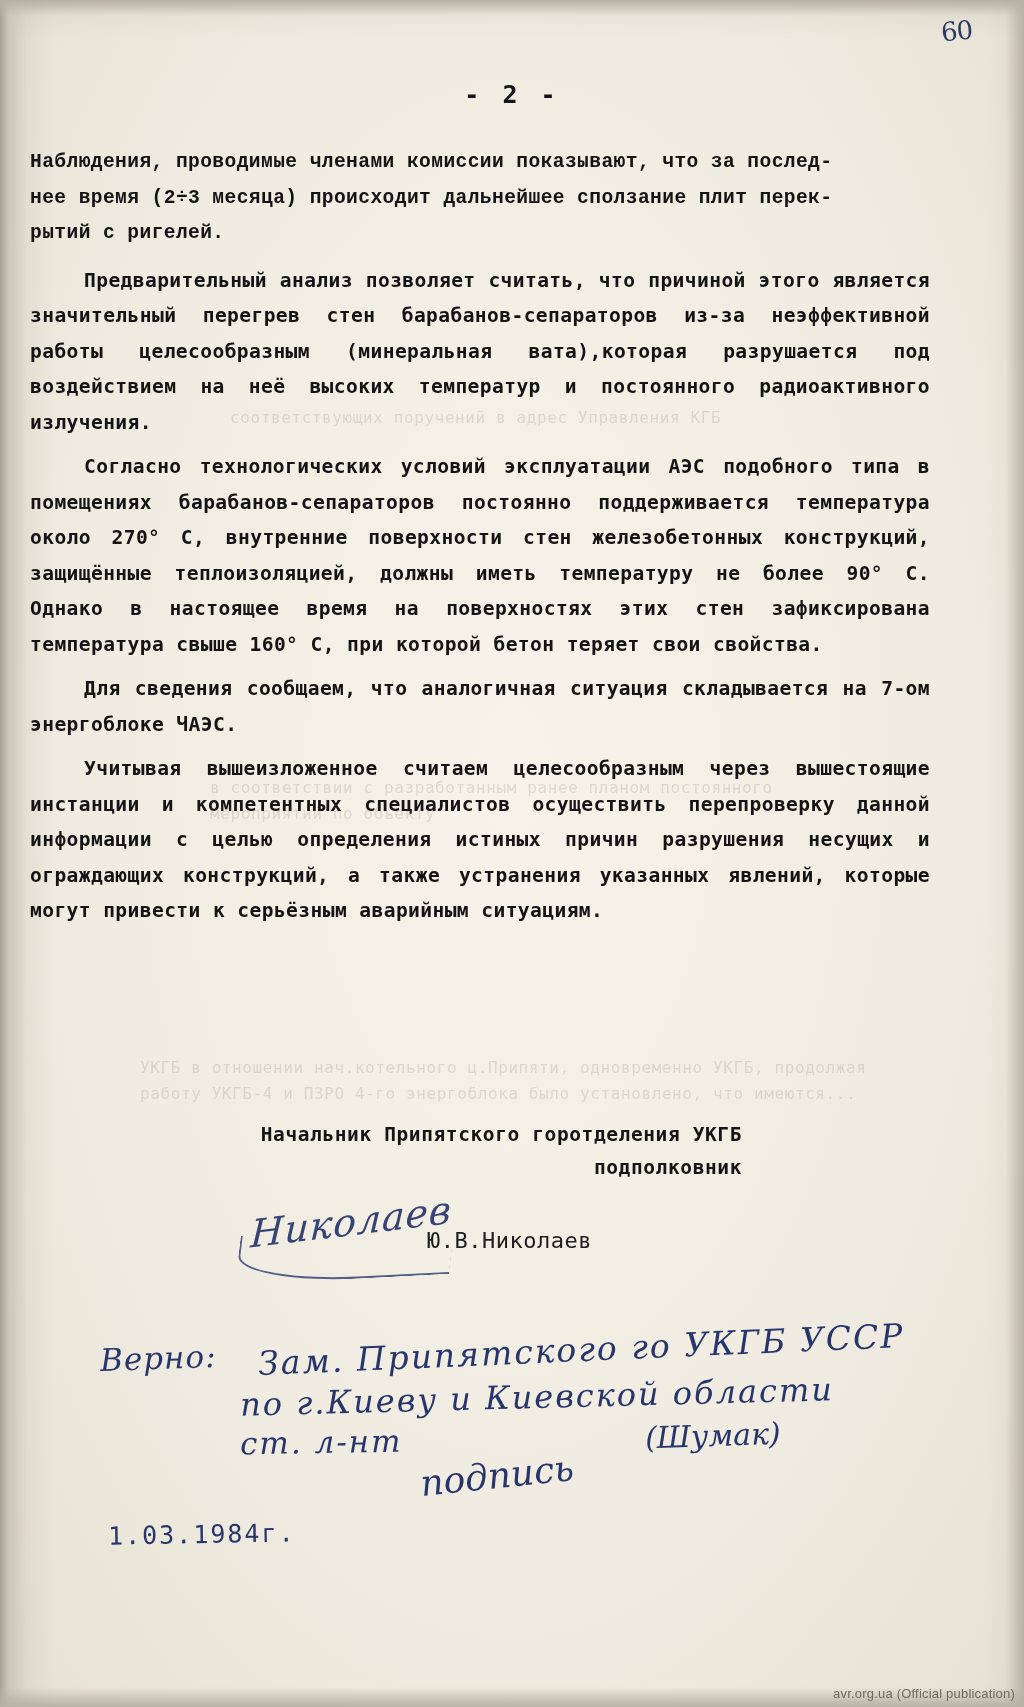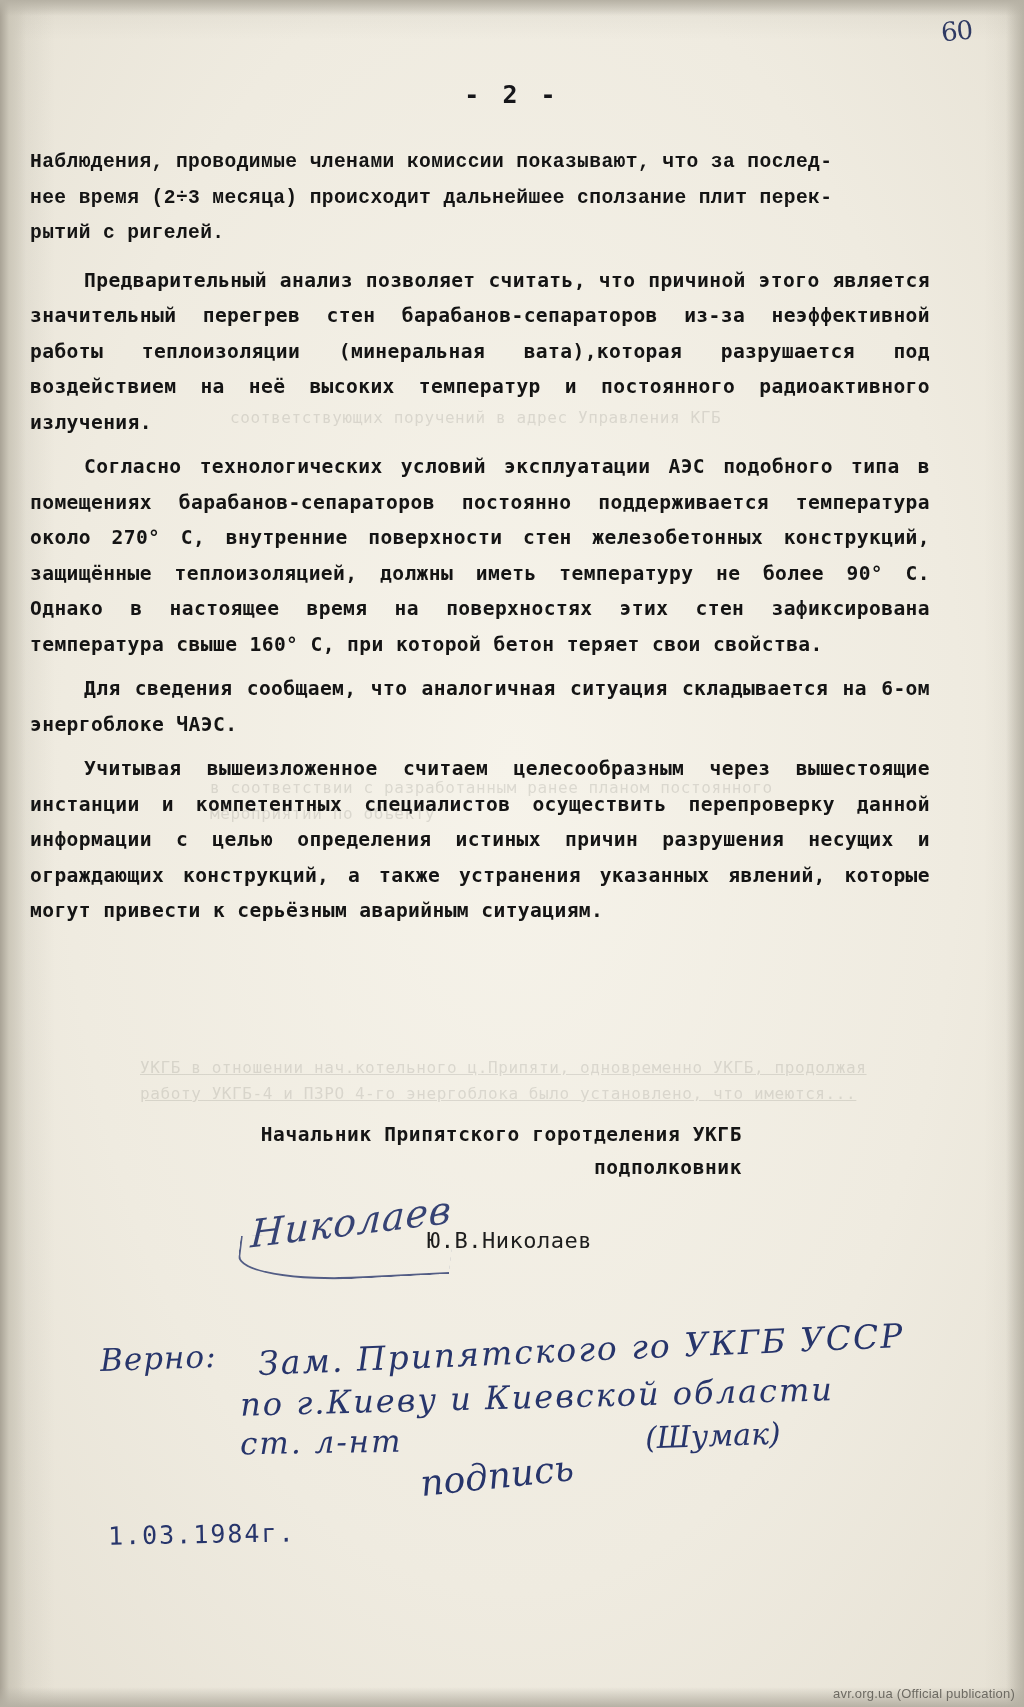--- a/index.html
+++ b/index.html
@@ -214,21 +214,21 @@
     position: absolute;
     color: rgba(90,88,80,0.16);
     font-size: 16px;
     line-height: 26px;
     letter-spacing: 0.6px;
     pointer-events: none;
     width: 800px;
   }
   .bleed-a { left: 230px; top: 405px; }
   .bleed-b { left: 210px; top: 775px; width: 640px; }
-  .bleed-c { left: 140px; top: 1055px; width: 760px; text-decoration: underline; }
+  .bleed-c { left: 140px; top: 1055px; width: 760px; }
 
   .watermark {
     position: absolute;
     right: 9px;
     bottom: 6px;
     font-family: "Liberation Sans", sans-serif;
     font-size: 13px;
     color: #6d6a62;
     letter-spacing: .2px;
   }
@@ -248,23 +248,23 @@
   <div class="page-number">- 2 -</div>
 
   <div class="bleed bleed-a">соответствующих поручений в адрес Управления КГБ</div>
   <div class="bleed bleed-b">в соответствии с разработанным ранее планом постоянного мероприятий по объекту</div>
   <div class="bleed bleed-c">УКГБ в отношении нач.котельного ц.Припяти, одновременно УКГБ, продолжая работу УКГБ-4 и ПЗРО 4-го энергоблока было установлено, что имеются...</div>
 
   <div class="body-text">
     <p class="para p1">Наблюдения, проводимые членами комиссии показывают, что за послед-
 нее время (2÷3 месяца) происходит дальнейшее сползание плит перек-
 рытий с ригелей.</p>
-    <p class="para indent-first">Предварительный анализ позволяет считать, что причиной этого является значительный перегрев стен барабанов-сепараторов из-за неэффективной работы теплоизоляции (минеральная вата),которая разрушается под воздействием на неё высоких температур и постоянного радиоактивного излучения.</p>
+    <p class="para indent-first">Предварительный анализ позволяет считать, что причиной этого является значительный перегрев стен барабанов-сепараторов из-за неэффективной работы целесообразным (минеральная вата),которая разрушается под воздействием на неё высоких температур и постоянного радиоактивного излучения.</p>
     <p class="para indent-first">Согласно технологических условий эксплуатации АЭС подобного типа в помещениях барабанов-сепараторов постоянно поддерживается температура около 270° С, внутренние поверхности стен железобетонных конструкций, защищённые теплоизоляцией, должны иметь температуру не более 90° С. Однако в настоящее время на поверхностях этих стен зафиксирована температура свыше 160° С, при которой бетон теряет свои свойства.</p>
-    <p class="para indent-first">Для сведения сообщаем, что аналогичная ситуация складывается на 6-ом энергоблоке ЧАЭС.</p>
+    <p class="para indent-first">Для сведения сообщаем, что аналогичная ситуация складывается на 7-ом энергоблоке ЧАЭС.</p>
     <p class="para indent-first">Учитывая вышеизложенное считаем целесообразным через вышестоящие инстанции и компетентных специалистов осуществить перепроверку данной информации с целью определения истиных причин разрушения несущих и ограждающих конструкций, а также устранения указанных явлений, которые могут привести к серьёзным аварийным ситуациям.</p>
   </div>
 
   <div class="signature-block">
     <div class="sig-line">Начальник Припятского горотделения УКГБ</div>
     <div class="sig-line rank">подполковник</div>
     <div class="sig-name">Ю.В.Николаев</div>
   </div>
 
   <div class="ink ink-signature-main">Николаев</div>

